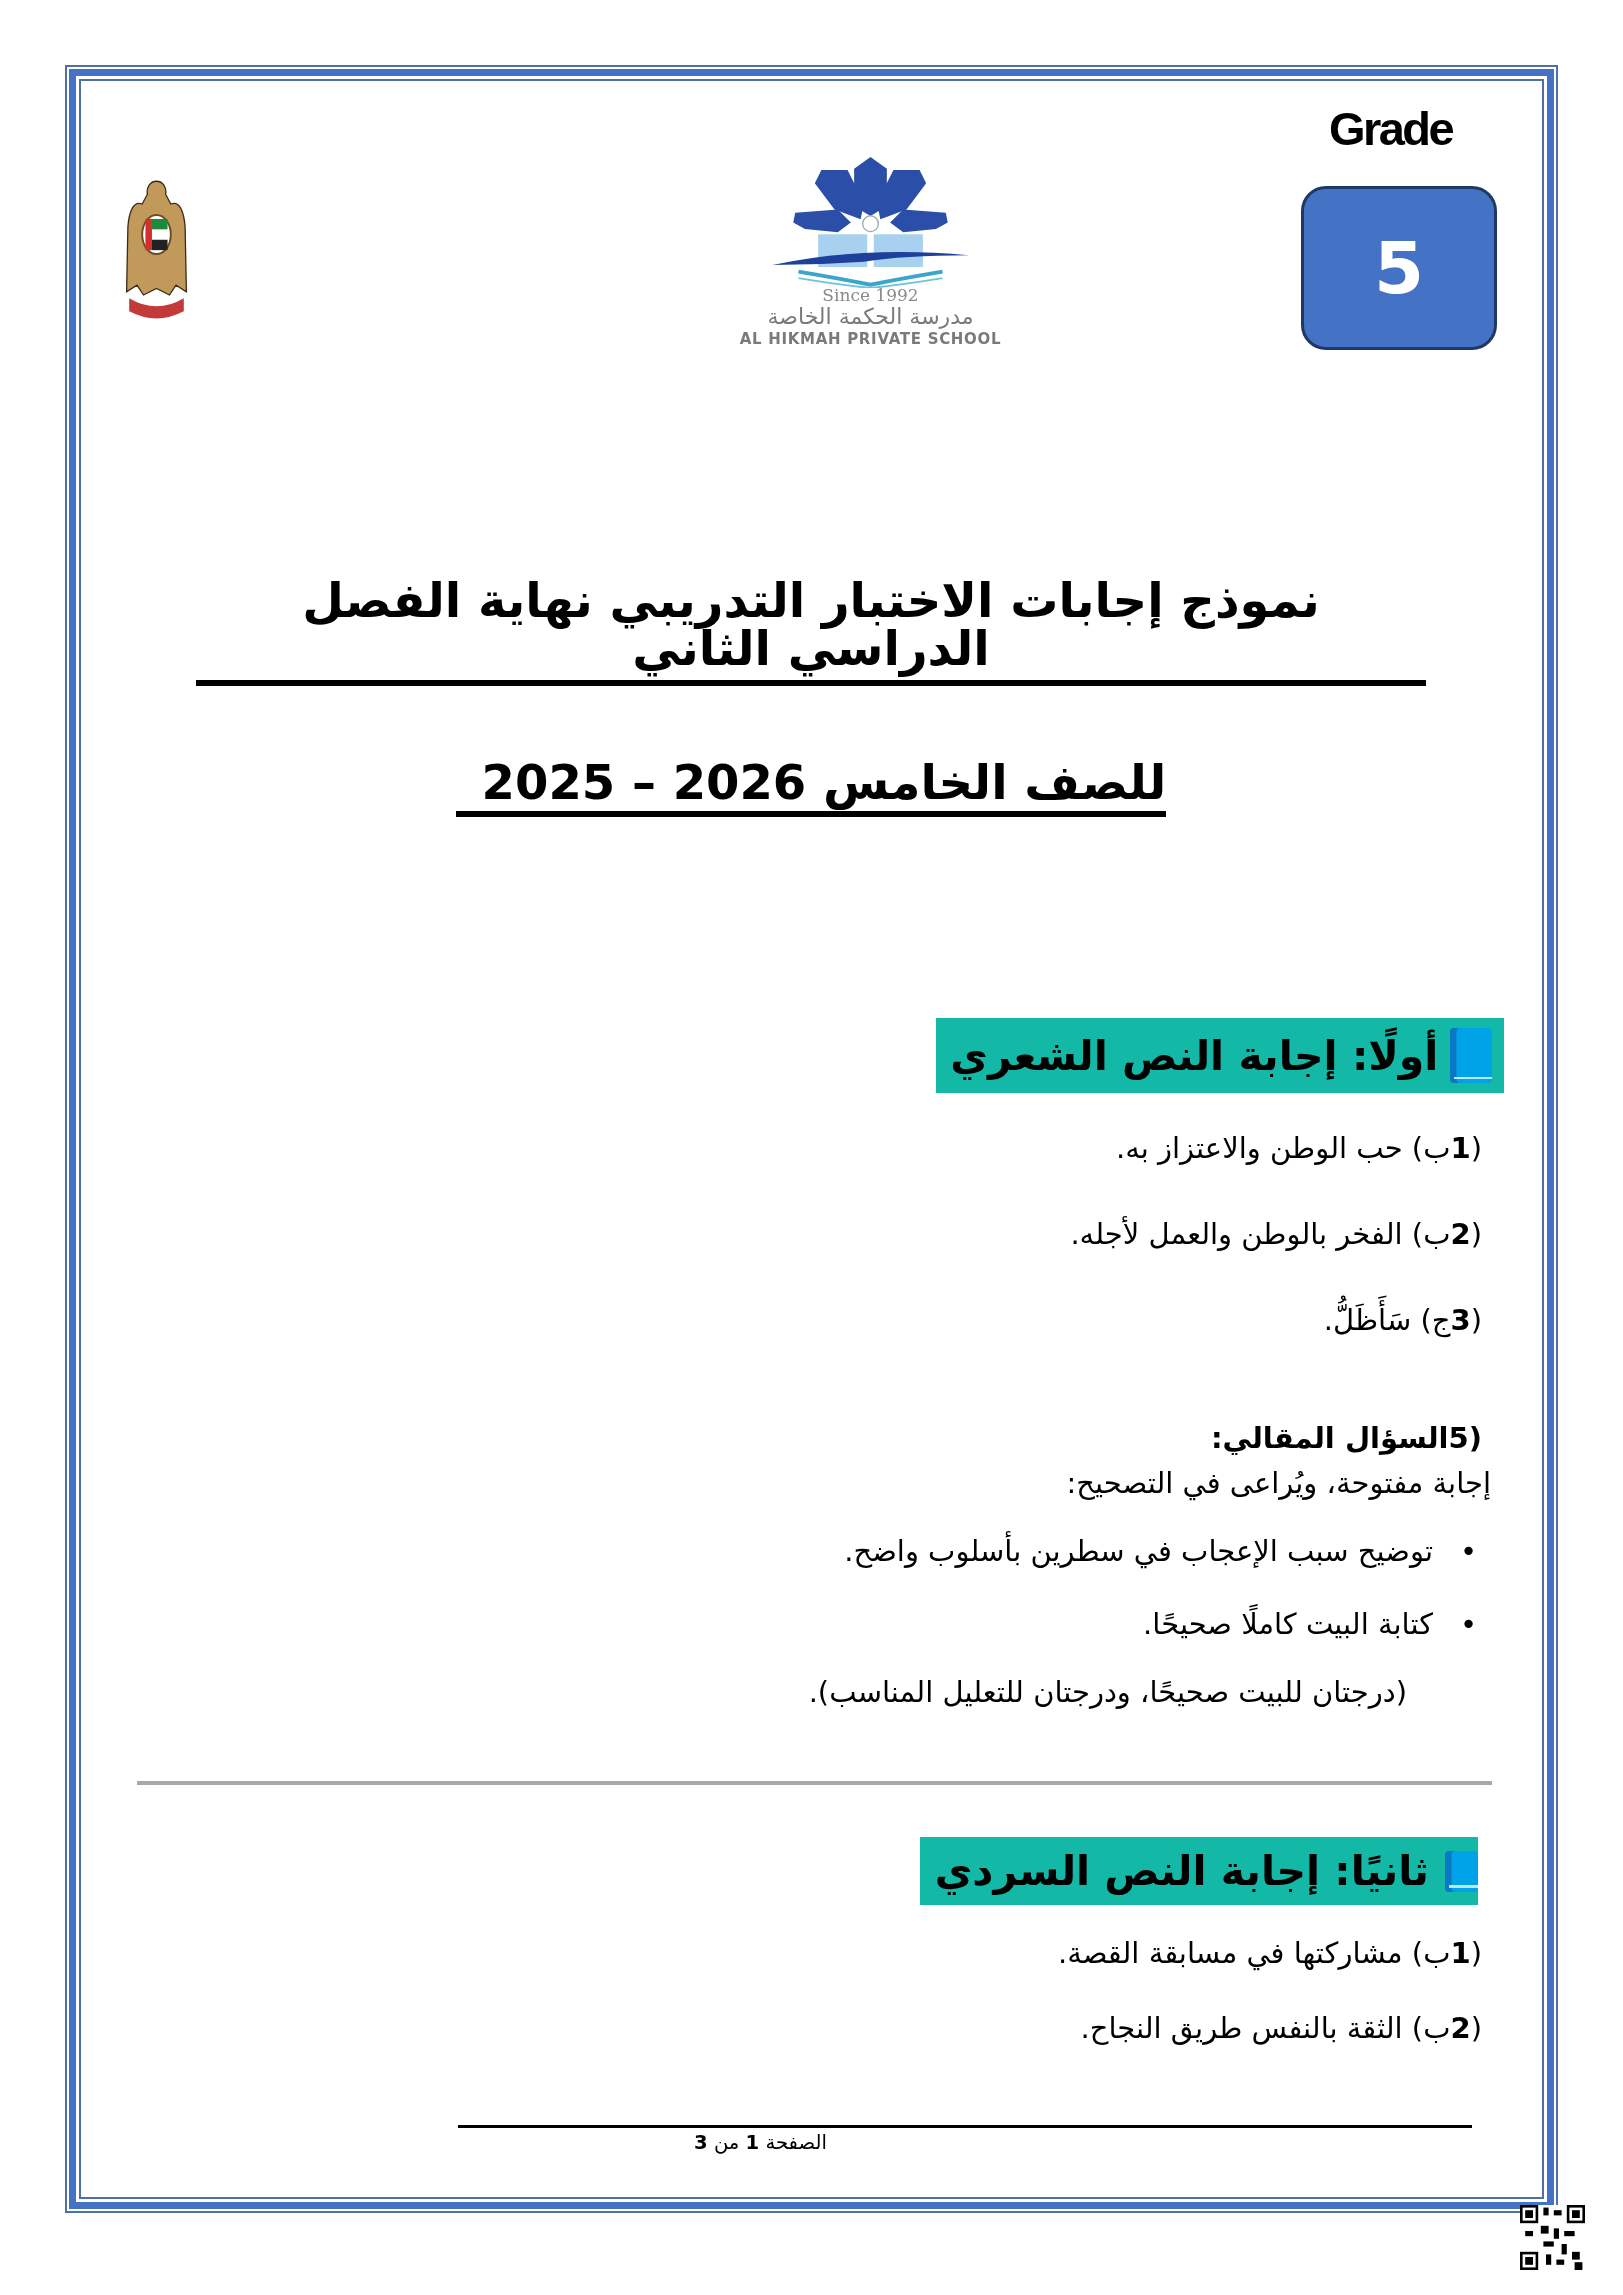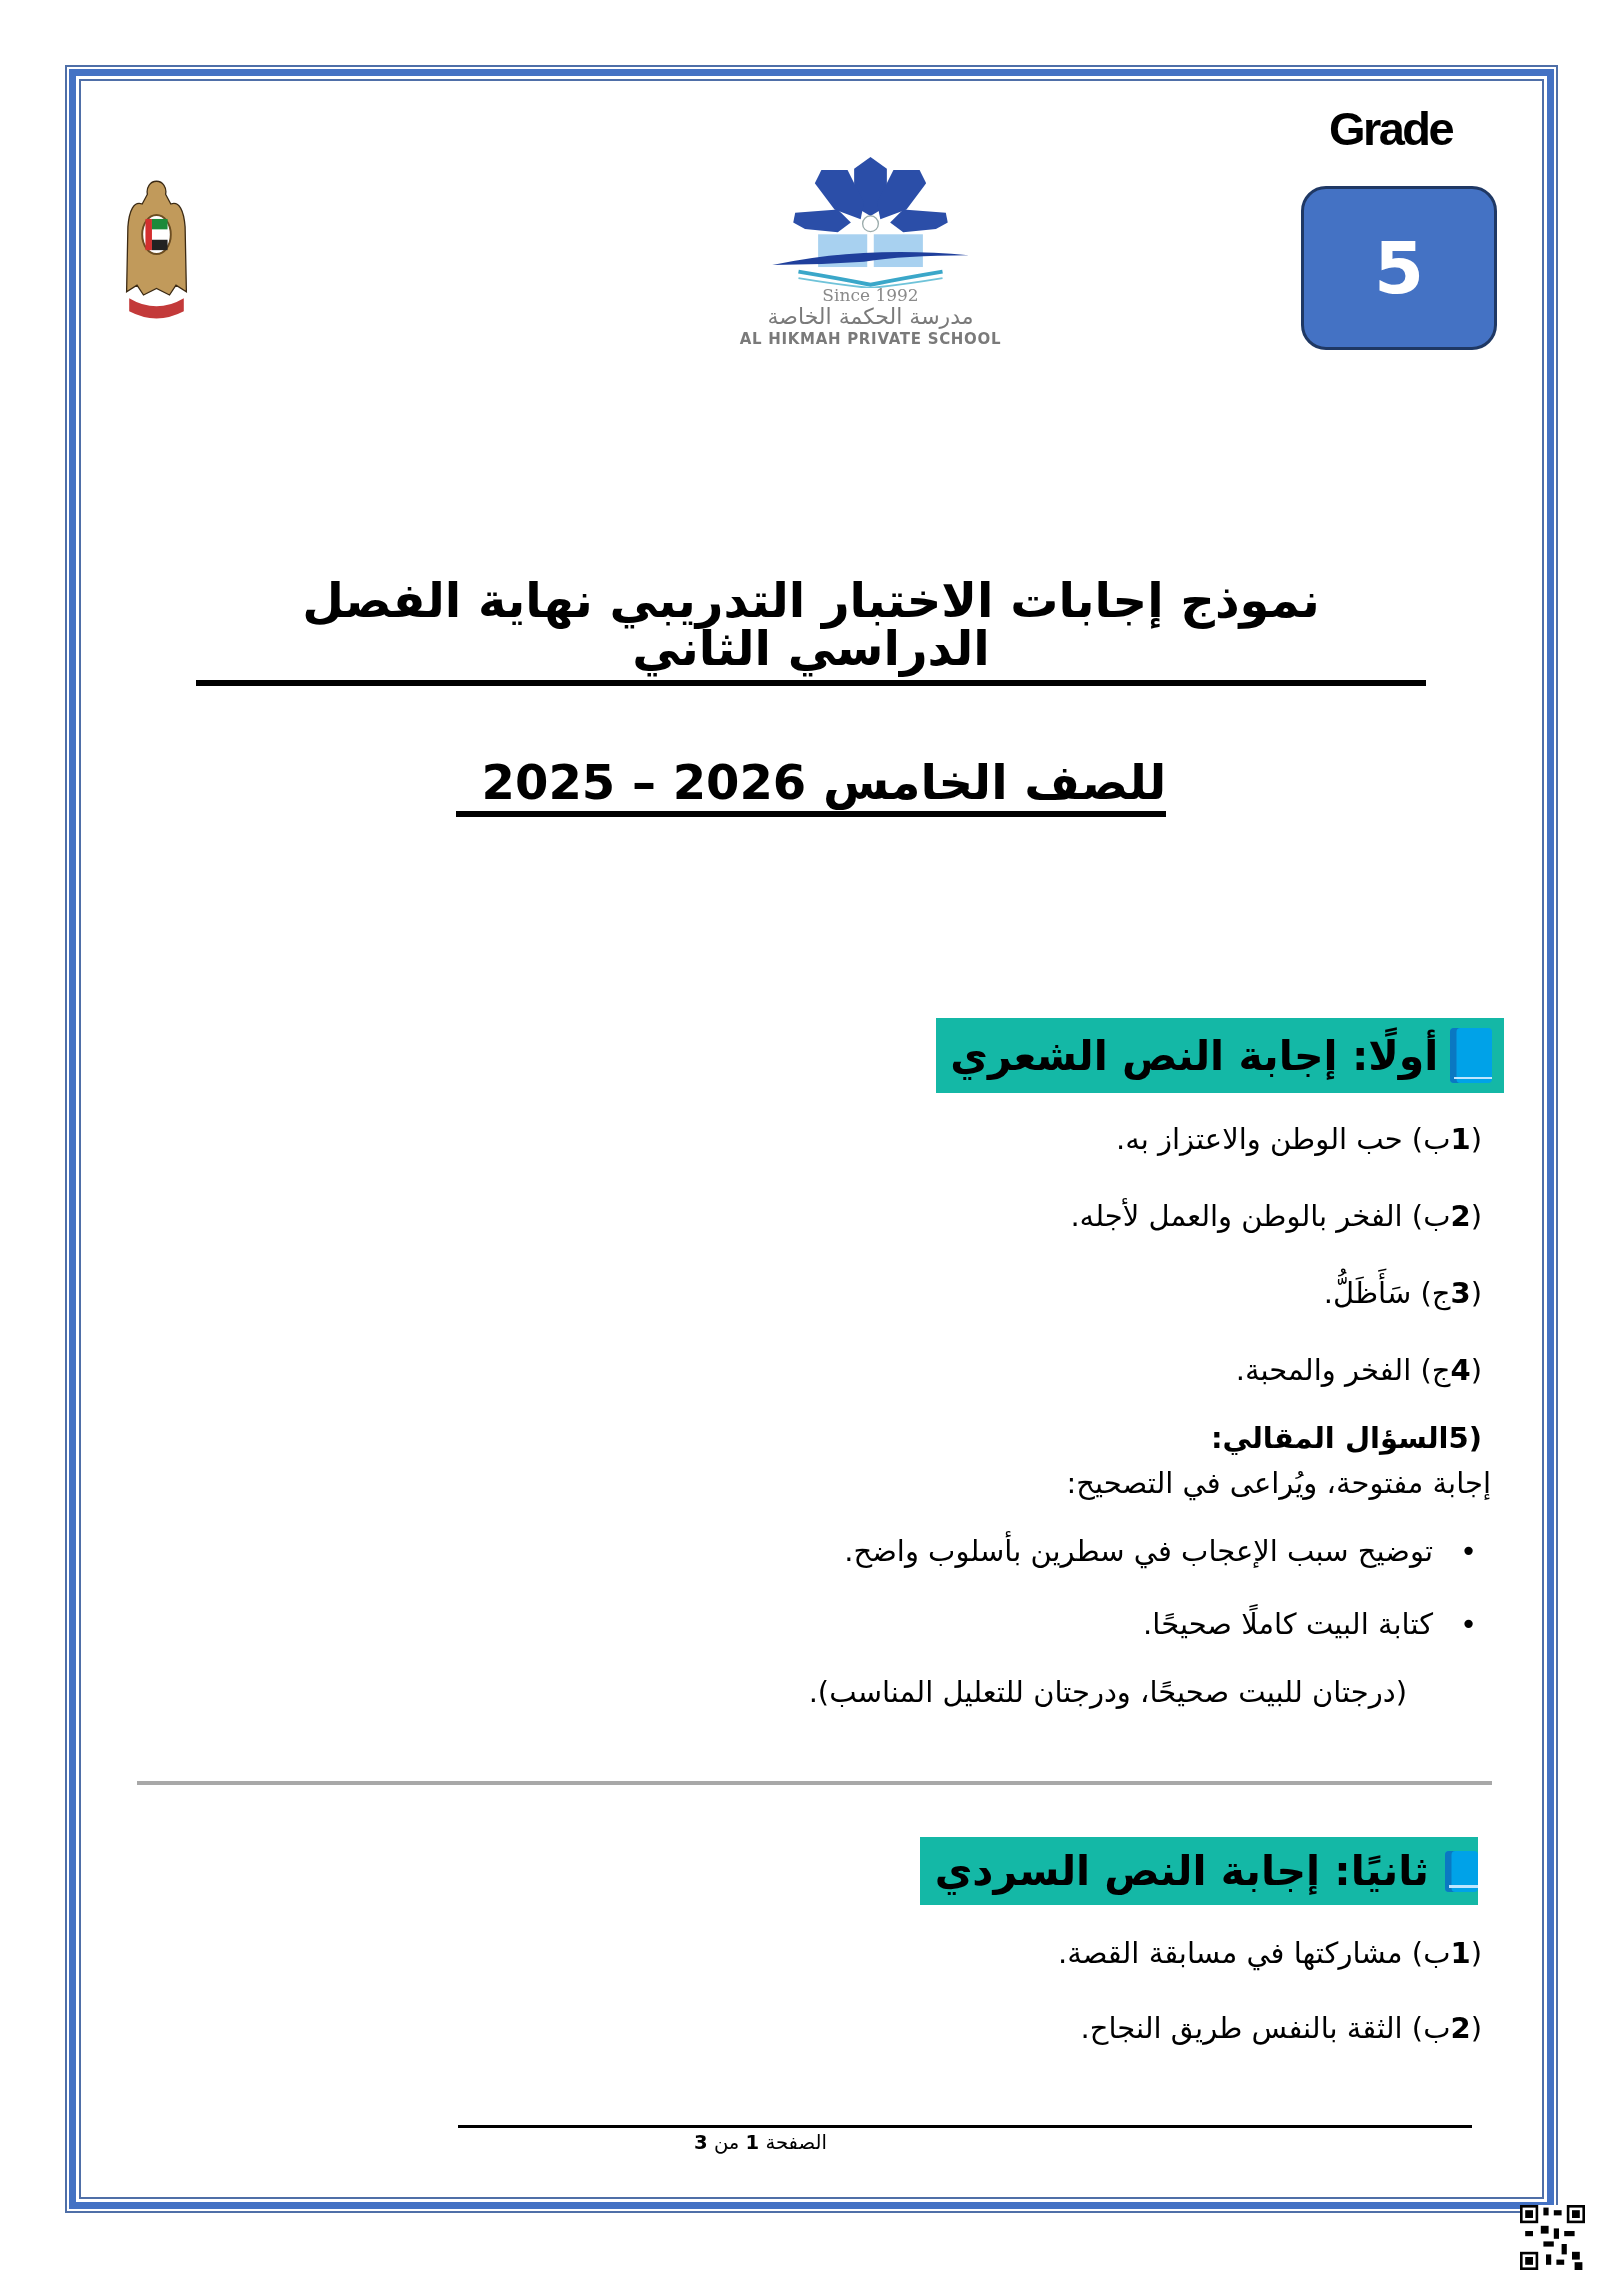--- a/index.html
+++ b/index.html
@@ -38,21 +38,21 @@
   .sec1-head { right:119px; top:1018px; height:75px; padding:0 11.8px 0 14.4px; font-size:41px; }
   .sec2-head { right:145px; top:1837px; height:68px; padding:0 0 0 14.4px; font-size:41px;gap:16px; }
   .book-icon { width:42px; height:55px; background:#00a2e8; border-radius:3.9px; position:relative; box-shadow:inset 6.5px 0 0 #0a78c2; flex:0 0 auto; }
   .book-icon::after { content:""; position:absolute; left:3.9px; right:0; bottom:3.9px; height:2.6px; background:#bfe6ff; }
   .sec2-head .book-icon { width:33px; height:41px; margin-left:0; }
 
   .answers { position:absolute; right:141px; direction:rtl; font-family:"DejaVu Sans", sans-serif; font-size:29px; color:#000; }
   .answers .row { white-space:nowrap; }
   .answers .num { font-weight:bold; }
   .a1 { top:1116px; }
-  .a1 .row { height:77px; line-height:46px; }
+  .a1 .row { height:77px; line-height:46px;margin-top:9px; }
 
   .essay-title { position:absolute; right:141px; top:1421px; direction:rtl; font-family:"DejaVu Sans", sans-serif; font-weight:bold; font-size:29px; }
   .essay-intro { position:absolute; right:132px; top:1466px; direction:rtl; font-family:"DejaVu Sans", sans-serif; font-size:29px;text-align:right; }
   .bullets { position:absolute; right:190px; top:1528px; direction:rtl; font-family:"DejaVu Sans", sans-serif; font-size:29px; list-style:none; margin:0; padding:0; }
   .bullets li { position:relative; height:73px; line-height:46px; white-space:nowrap; }
   .bullets li::before { content:"•"; position:absolute; right:-44px; top:0; font-size:29px; }
   .marks-note { position:absolute; right:216px; top:1675px; direction:rtl; font-family:"DejaVu Sans", sans-serif; font-size:29px; }
 
   .divider { position:absolute; left:137px; top:1781px; width:1355px; height:3.9px; background:#a8a8a8; }
 
@@ -113,21 +113,20 @@
 
 <div class="section-head sec1-head">
   <span class="book-icon"></span>
   <span>أولًا: إجابة النص الشعري</span>
 </div>
 
 <div class="answers a1">
   <div class="row">(<span class="num">1</span><span>ب) حب الوطن والاعتزاز به.</span></div>
   <div class="row">(<span class="num">2</span><span>ب) الفخر بالوطن والعمل لأجله.</span></div>
   <div class="row">(<span class="num">3</span><span>ج) سَأَظَلُّ.</span></div>
-  <div class="row">(<span class="num">4</span><span>ج) الفخر والمحبة.</span></div>
 </div>
 
 <div class="essay-title">(<span>5</span><span>السؤال المقالي:</span></div>
 <div class="essay-intro">إجابة مفتوحة، ويُراعى في التصحيح:</div>
 
 <ul class="bullets">
   <li>توضيح سبب الإعجاب في سطرين بأسلوب واضح.</li>
   <li>كتابة البيت كاملًا صحيحًا.</li>
 </ul>
 <div class="marks-note">(درجتان للبيت صحيحًا، ودرجتان للتعليل المناسب).</div>

